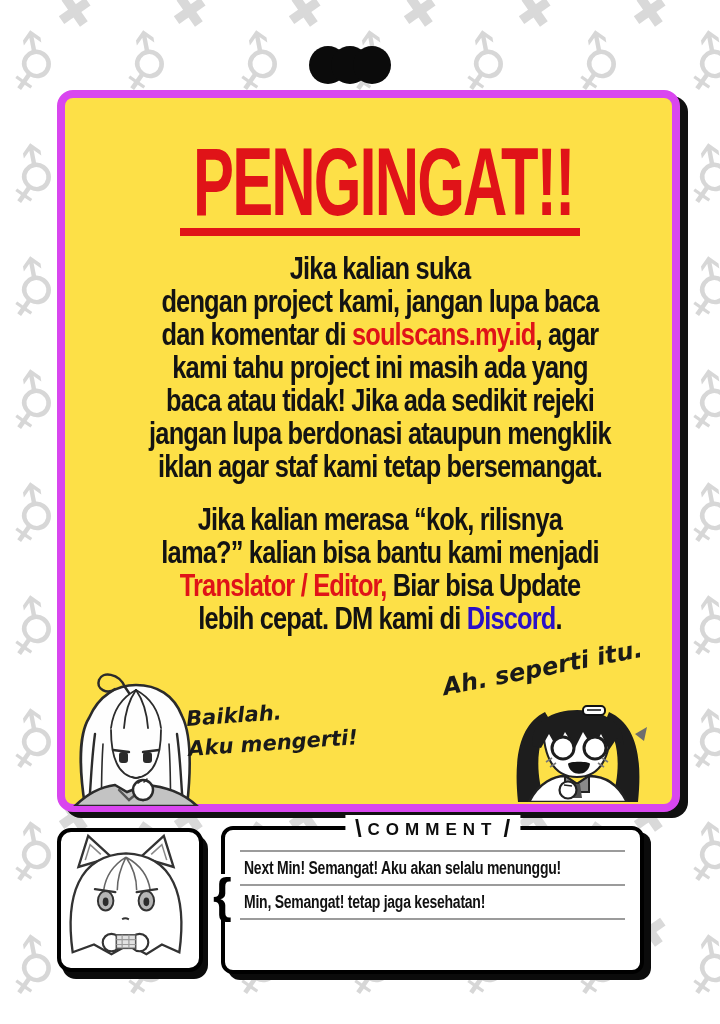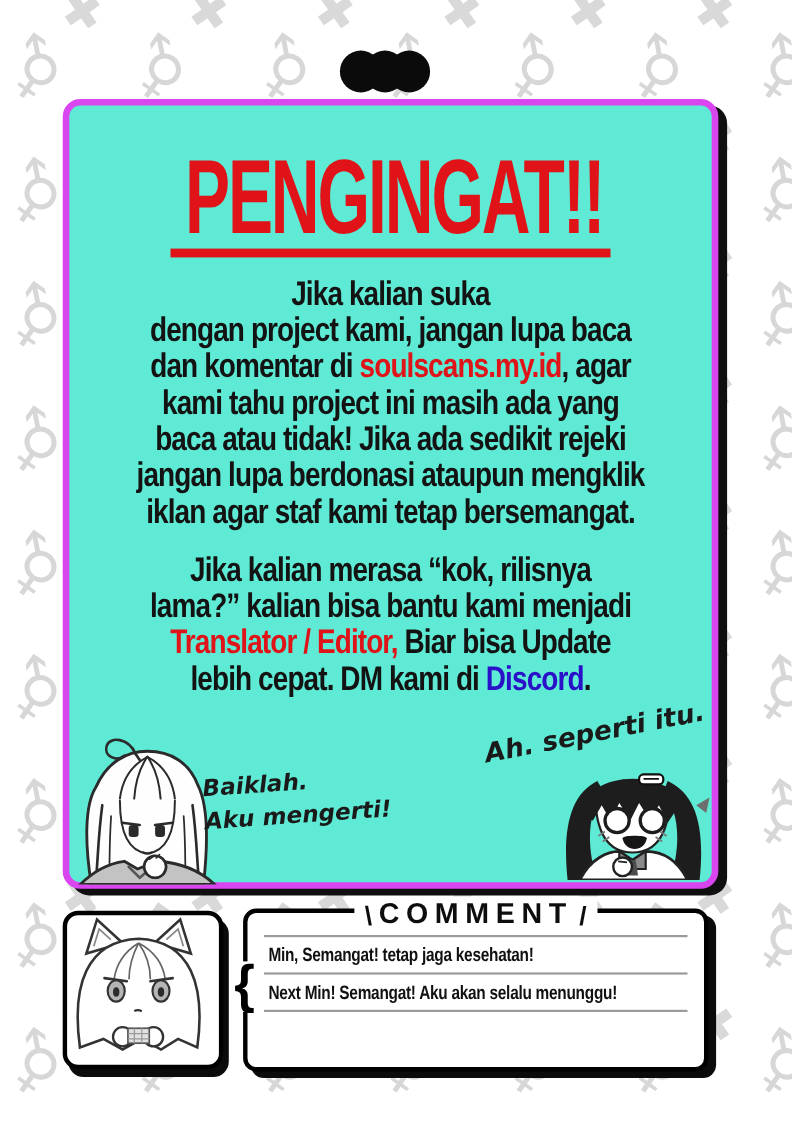--- a/index.html
+++ b/index.html
@@ -12,22 +12,22 @@
   .bgsym.xmark{font-size:44px;line-height:44px;transform:rotate(10deg);color:#d9d9d9;}
   .bgsym.gsym{font-size:52px;line-height:52px;transform:scaleX(-1) rotate(-35deg);color:#d7d7d7;}
 
   
   #dots{position:absolute;left:309px;top:46px;z-index:2;display:flex;}
   .dot{width:38px;height:38px;border-radius:50%;background:#0b0b0b;}
   .dot + .dot{margin-left:-16px;}
 
   
   #card{position:absolute;left:57px;top:90px;width:584px;height:706px;z-index:1;
-        background:#5eead4;border:6px solid #d946ef;border-radius:16px;
-        box-shadow:8px 6px 0 #101010;}
+        background:#fde047;border:8px solid #d946ef;border-radius:16px;
+        box-shadow:8px 6px 0 #101010;padding-left:23px;}
   #title{margin-top:42px;text-align:center;font-weight:bold;font-size:96px;line-height:84px;
          letter-spacing:-3px;transform:scaleX(0.64);white-space:nowrap;}
   #title-underline{height:8px;width:400px;margin:4px auto 0;}
 
   .para{margin-top:16px;text-align:center;font-weight:bold;color:#131313;
         font-size:31px;line-height:33px;letter-spacing:-1px;transform:scaleX(0.82);
         white-space:nowrap;}
   .para .ln{height:33px;}
   #para2{margin-top:20px;}
 
@@ -42,21 +42,21 @@
 
   
   #cat-box{position:absolute;left:57px;top:828px;width:138px;height:136px;z-index:1;
            background:#fff;border:4px solid #000;border-radius:14px;box-shadow:5px 7px 0 #0b0b0b;
            overflow:hidden;}
   #comment-box{position:absolute;left:221px;top:826px;width:415px;height:140px;z-index:1;
                background:#fff;border:4px solid #000;border-radius:12px;box-shadow:7px 6px 0 #0b0b0b;}
   #comment-label{position:absolute;top:-15px;left:50%;transform:translateX(-50%);
                  background:#fff;padding:0 10px;white-space:nowrap;font-weight:bold;color:#0d0d0d;}
   #comment-label .slash{font-size:24px;vertical-align:-2px;}
-  #comment-label .word{font-size:26px;letter-spacing:6px;margin:0 6px;}
+  #comment-label .word{font-size:17px;letter-spacing:6px;margin:0 6px;}
   #rows{margin:20px 15px 0 15px;}
   .crow{height:32px;border-top:2px solid #9b9b9b;display:flex;align-items:center;}
   .crow span{font-weight:bold;font-size:17.5px;letter-spacing:-0.3px;color:#111;
              transform:scaleX(0.8);transform-origin:left center;white-space:nowrap;padding-left:5px;}
   #rows .endline{border-top:2px solid #9b9b9b;height:0;}
   #brace{position:absolute;left:213px;top:874px;width:17px;height:46px;z-index:2;background:#ffffff;
          font:bold 48px/44px "Liberation Sans",sans-serif;color:#000;text-align:center;}
 
   svg .ink{stroke:#2b2b2b;stroke-width:2.4;fill:none;stroke-linecap:round;}
 </style>
@@ -285,22 +285,22 @@
   </div>
 
   <div id="brace">{</div>
 
   <div id="comment-box">
     <div id="comment-label">
       <span class="slash">\</span><span class="word">COMMENT</span><span class="slash">/</span>
     </div>
     <div id="rows">
       <div class="crow">
+          <span>Next Min! Semangat! Aku akan selalu menunggu!</span>
+        </div>
+      <div class="crow">
           <span>Min, Semangat! tetap jaga kesehatan!</span>
         </div>
-      <div class="crow">
-          <span>Next Min! Semangat! Aku akan selalu menunggu!</span>
-        </div>
       <div class="endline"></div>
     </div>
   </div>
 
 </div>
 
 </body></html>

